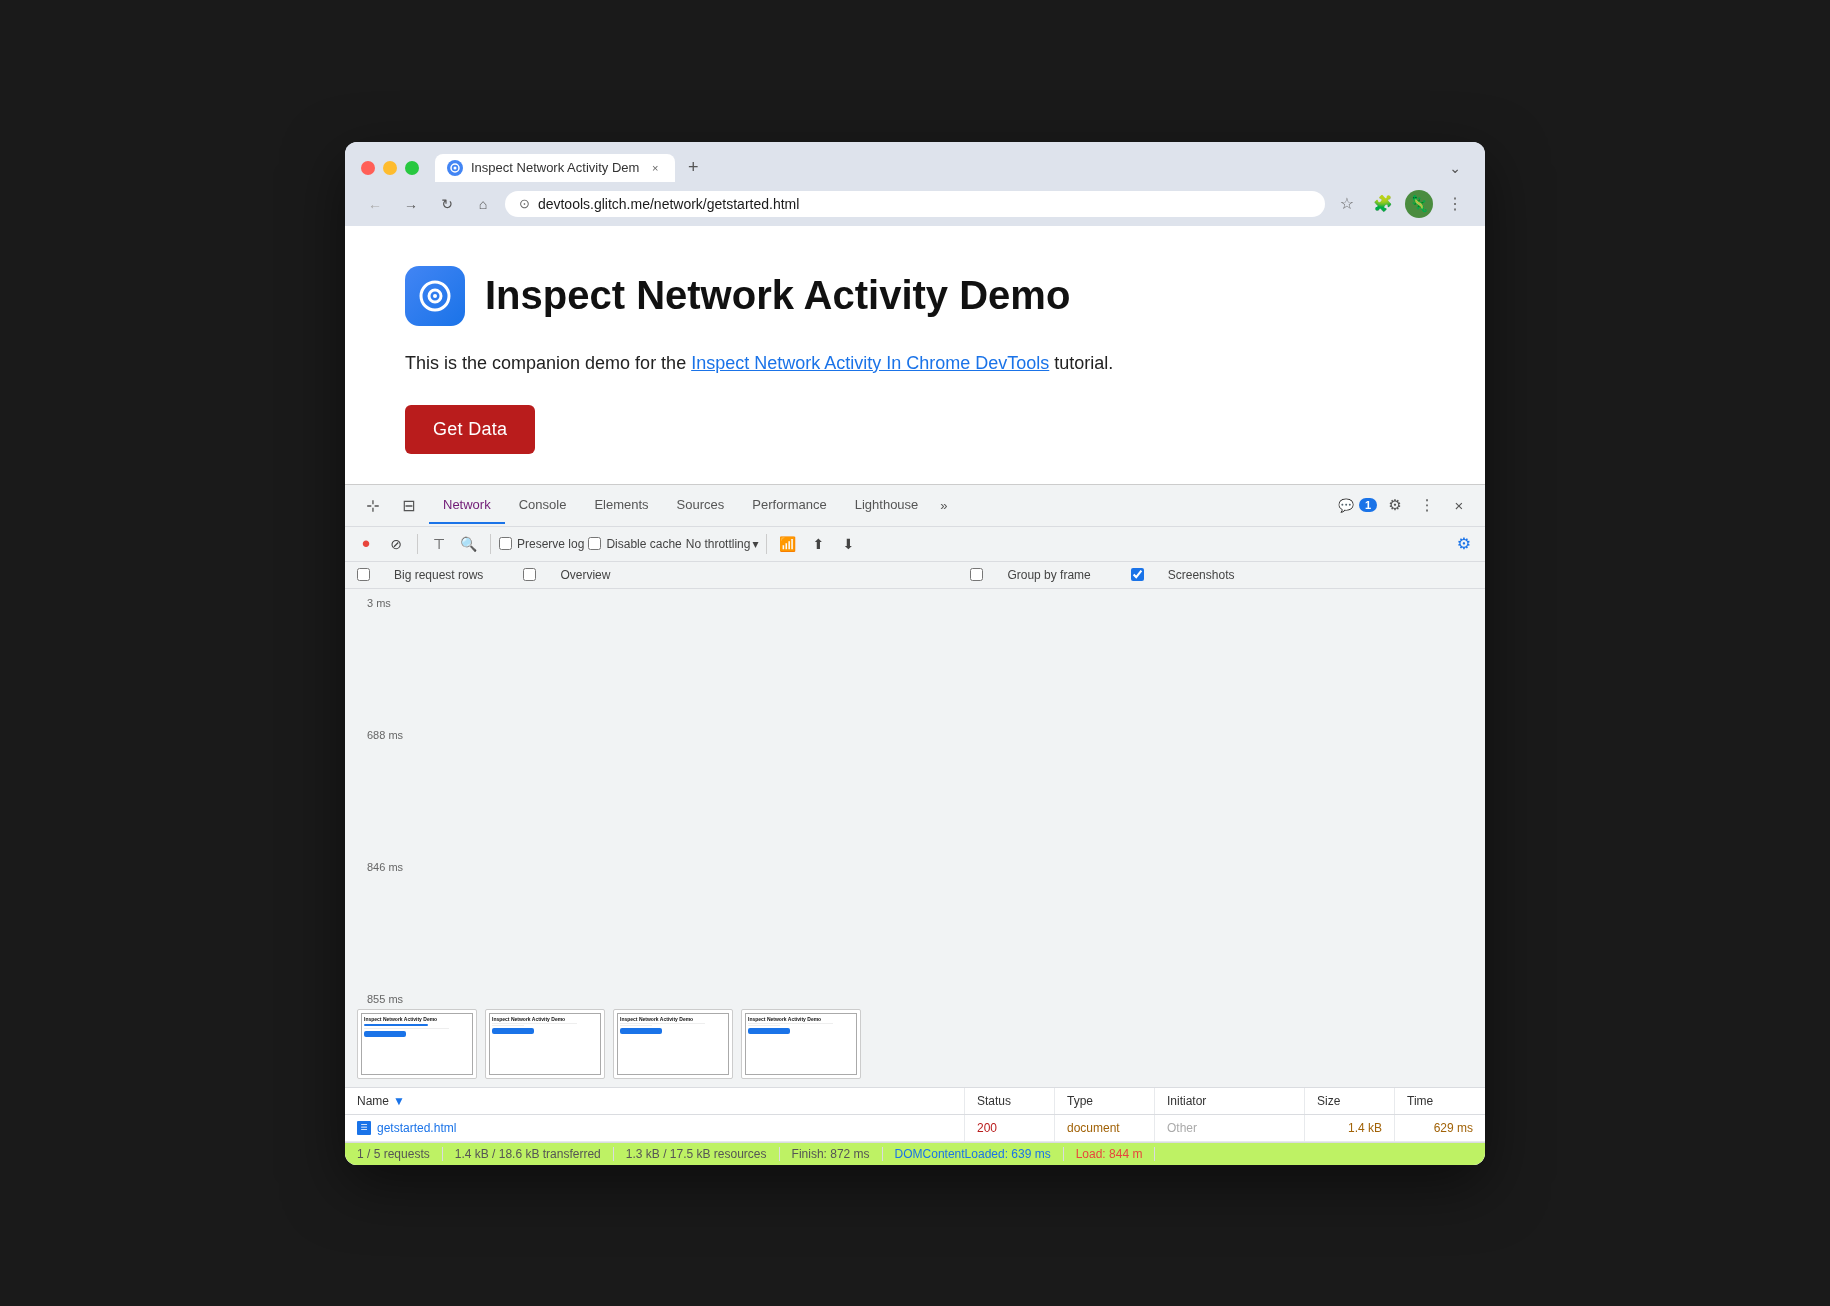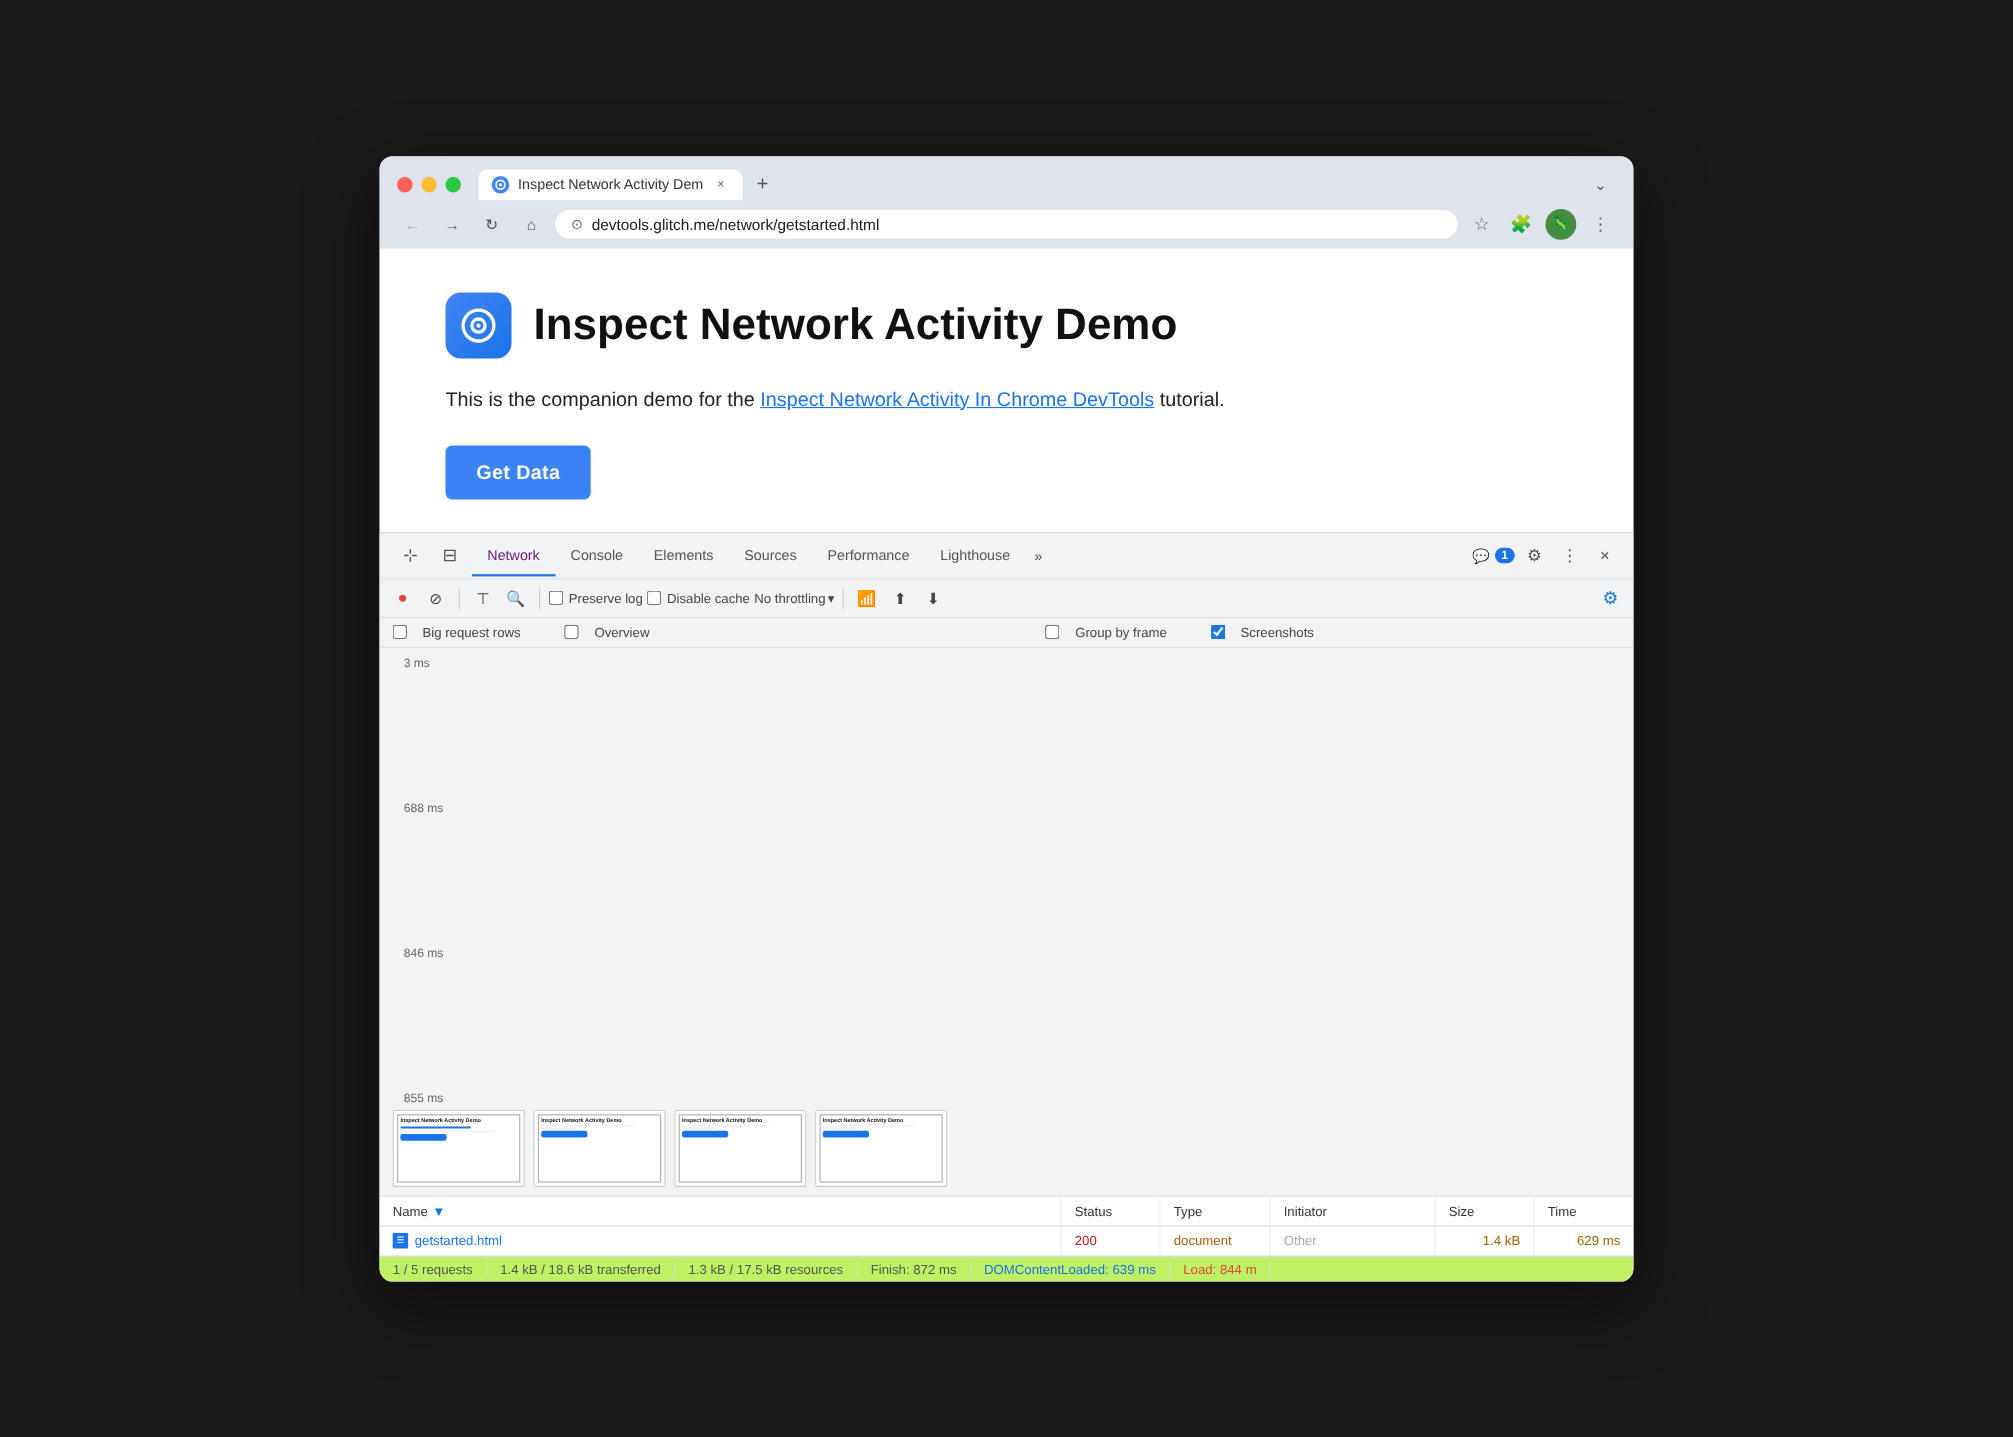--- a/index.html
+++ b/index.html
@@ -157,27 +157,27 @@
       color: #222;
       margin-bottom: 28px;
       line-height: 1.5;
     }
     .page-link {
       color: #1a73e8;
       text-decoration: underline;
       font-weight: 500;
     }
     .get-data-btn {
-      background: #3b82f6;
+      background: #b91c1c;
       color: #fff;
       border: none;
       border-radius: 6px;
       padding: 14px 28px;
       font-size: 18px;
-      font-weight: 700;
+      font-weight: 400;
       cursor: pointer;
       letter-spacing: 0.3px;
     }
 
     
     .devtools-panel {
       background: #f1f3f4;
       border-top: 1px solid #ccc;
     }
     
@@ -276,21 +276,21 @@
     
     .devtools-options {
       background: #f1f3f4;
       display: flex;
       align-items: center;
       padding: 6px 12px;
       border-bottom: 1px solid #dadce0;
       gap: 40px;
     }
     .dt-option {
-      display: flex; align-items: center; gap: 14px;
+      display: flex; align-items: center; gap: 24px;
       font-size: 12px; color: #444; cursor: pointer;
     }
     .dt-option input[type="checkbox"] { cursor: pointer; }
     .dt-option.checked-blue input { accent-color: #1a73e8; }
 
     
     .screenshots-timeline {
       background: #f1f3f4;
       padding: 8px 12px;
       border-bottom: 1px solid #dadce0;

